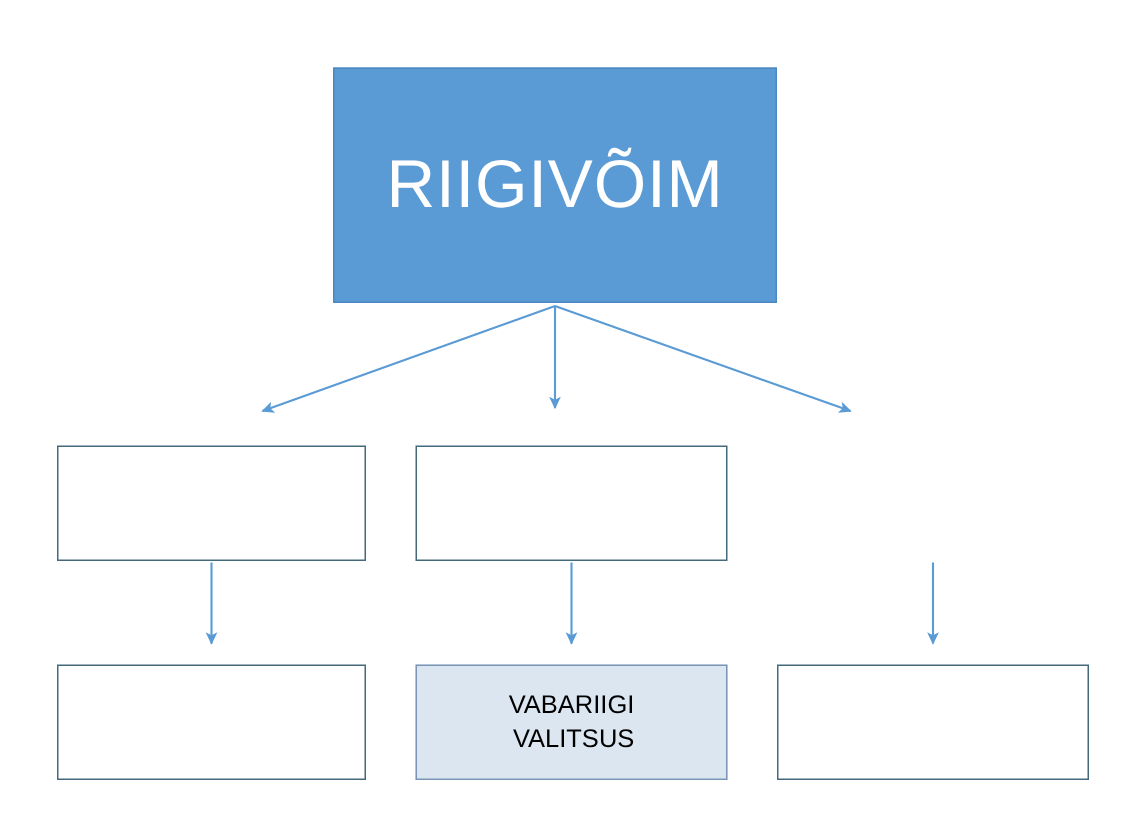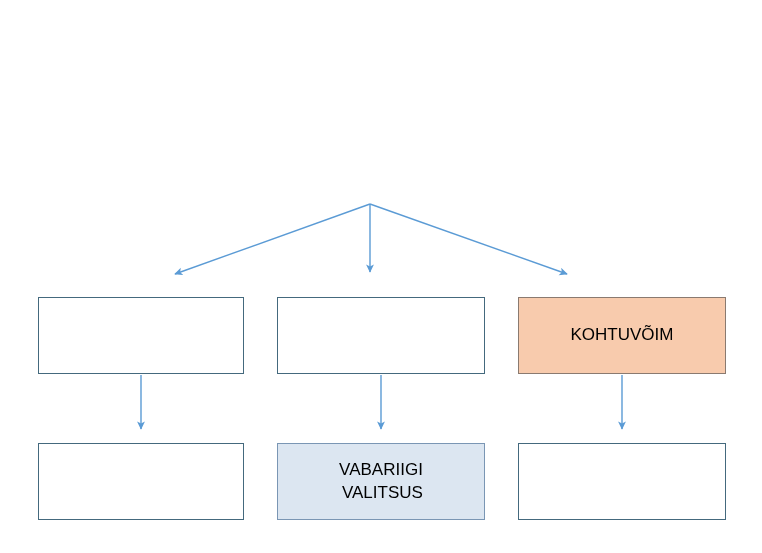--- a/index.html
+++ b/index.html
@@ -90,32 +90,32 @@
       </marker>
     </defs>
     <line x1="370" y1="204" x2="175" y2="274" stroke="#5b9bd5" stroke-width="1.4" marker-end="url(#arrowhead)"></line>
     <line x1="370" y1="204" x2="370" y2="272" stroke="#5b9bd5" stroke-width="1.4" marker-end="url(#arrowhead)"></line>
     <line x1="370" y1="204" x2="567" y2="274" stroke="#5b9bd5" stroke-width="1.4" marker-end="url(#arrowhead)"></line>
     <line x1="141" y1="375" x2="141" y2="429" stroke="#5b9bd5" stroke-width="1.4" marker-end="url(#arrowhead)"></line>
     <line x1="381" y1="375" x2="381" y2="429" stroke="#5b9bd5" stroke-width="1.4" marker-end="url(#arrowhead)"></line>
     <line x1="622" y1="375" x2="622" y2="429" stroke="#5b9bd5" stroke-width="1.4" marker-end="url(#arrowhead)"></line>
   </svg>
 
+  <div class="node node-root">
+    <span class="node-label">RIIGIVÕIM</span>
+  </div>
 
   <div class="node node-branch col-left row-branch">
     <span class="node-label"></span>
   </div>
 
   <div class="node node-branch col-mid row-branch">
     <span class="node-label"></span>
   </div>
 
-  <div class="node node-branch col-right row-branch fill-peach">
-    <span class="node-label">KOHTUVÕIM</span>
-  </div>
 
   <div class="node node-leaf col-left row-leaf">
     <span class="node-label"></span>
   </div>
 
   <div class="node node-leaf col-mid row-leaf fill-lightblue">
     <span class="node-label">VABARIIGI
 VALITSUS</span>
   </div>
 

